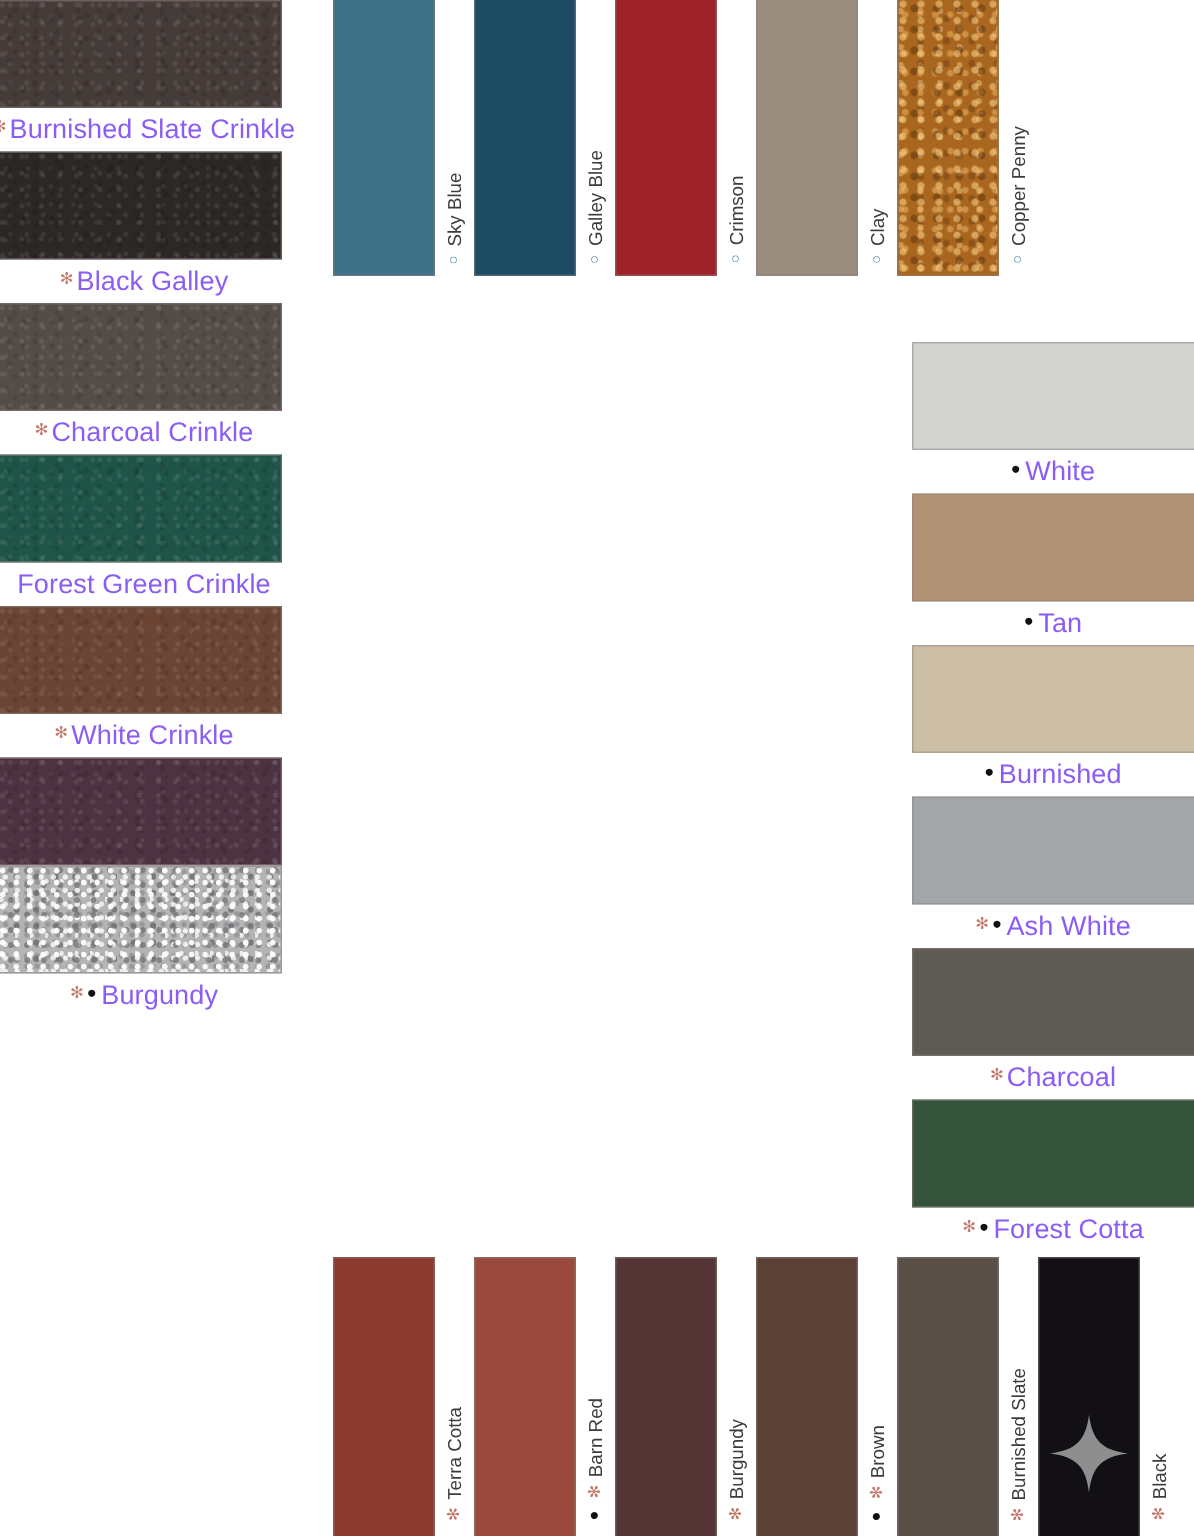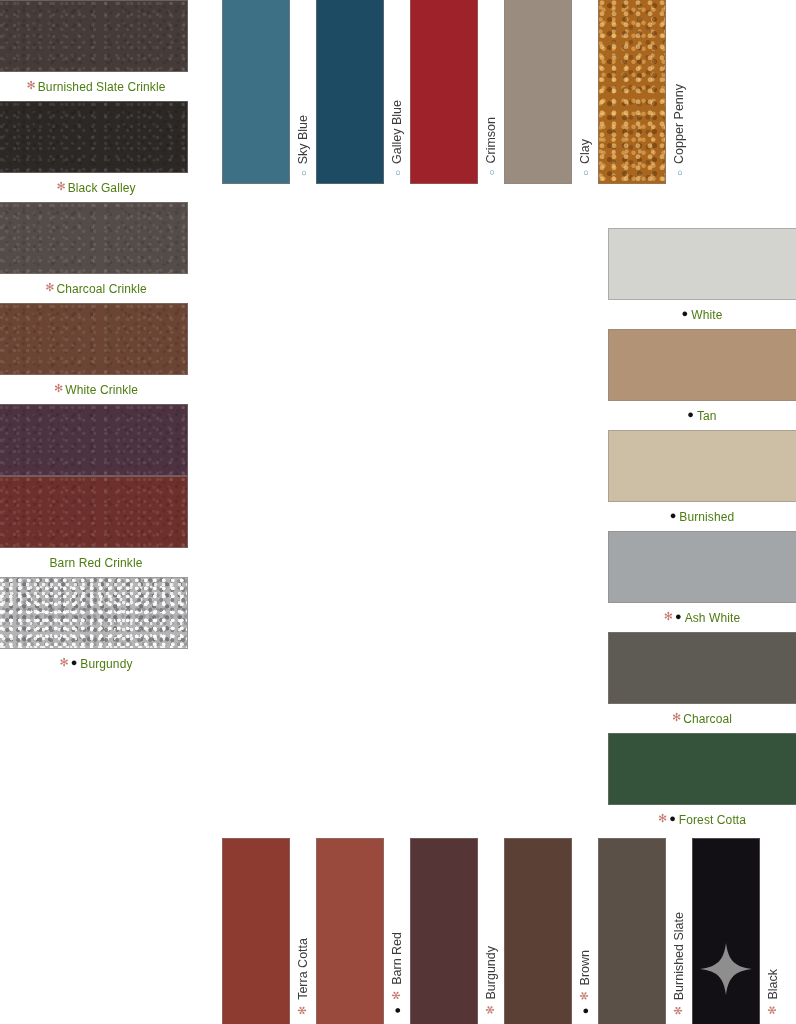--- a/index.html
+++ b/index.html
@@ -39,24 +39,24 @@
   .mk-ring {
     color: #5b8fa8;
     font-size: 10px;
     margin-right: 3px;
     position: relative;
     top: -1px;
   }
 
   
   .label-h {
-    font-size: 12px;
+    font-size: 18px;
     letter-spacing: .1px;
     white-space: nowrap;
-    color: #4d7c0f;
+    color: #8b5cf6;
   }
 
   
   #left-column {
     position: absolute;
     left: 0;
     top: 0;
     width: 188px;
   }
   .left-item { position: relative; }
@@ -244,34 +244,34 @@
       </div>
     </div>
     <div class="left-item">
       <div class="left-swatch tex-crinkle" style="background: rgb(84, 76, 72);"></div>
       <div class="left-caption">
         <span class="mk mk-asterisk">✻</span>
         <span class="label-h">Charcoal Crinkle</span>
       </div>
     </div>
     <div class="left-item">
+      <div class="left-swatch tex-crinkle" style="background: rgb(31, 84, 72);"></div>
+      <div class="left-caption">
+        <span class="label-h">Forest Green Crinkle</span>
+      </div>
+    </div>
+    <div class="left-item">
       <div class="left-swatch tex-crinkle" style="background: rgb(107, 68, 52);"></div>
       <div class="left-caption">
         <span class="mk mk-asterisk">✻</span>
         <span class="label-h">White Crinkle</span>
       </div>
     </div>
     <div class="left-item">
       <div class="left-swatch tex-crinkle" style="background: rgb(77, 50, 65);"></div>
-    </div>
-    <div class="left-item">
-      <div class="left-swatch tex-crinkle" style="background: rgb(110, 48, 44);"></div>
-      <div class="left-caption">
-        <span class="label-h">Barn Red Crinkle</span>
-      </div>
     </div>
     <div class="left-item">
       <div class="left-swatch tex-acrylume" style="background: rgb(180, 180, 180);"></div>
       <div class="left-caption">
         <span class="mk mk-asterisk">✻</span>
         <span class="mk mk-bullet">●</span>
         <span class="label-h">Burgundy</span>
       </div>
     </div>
   </div>

